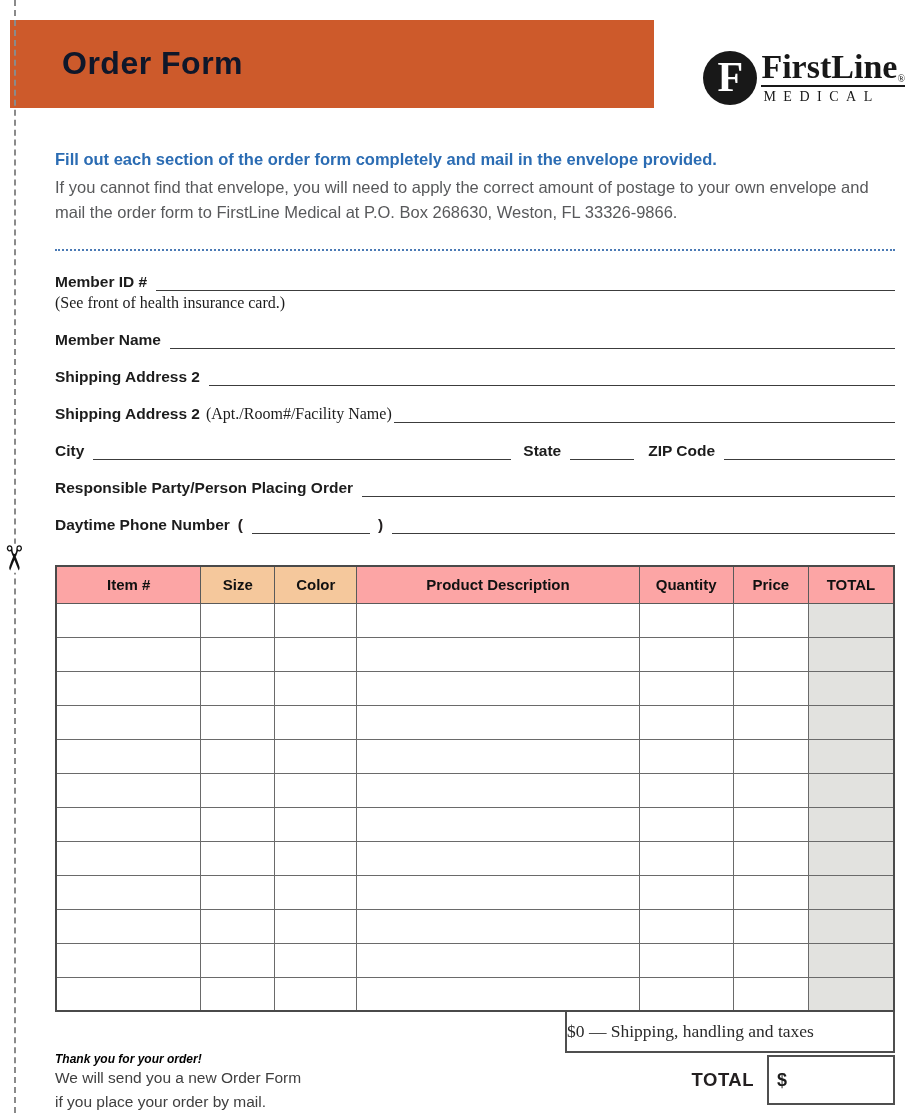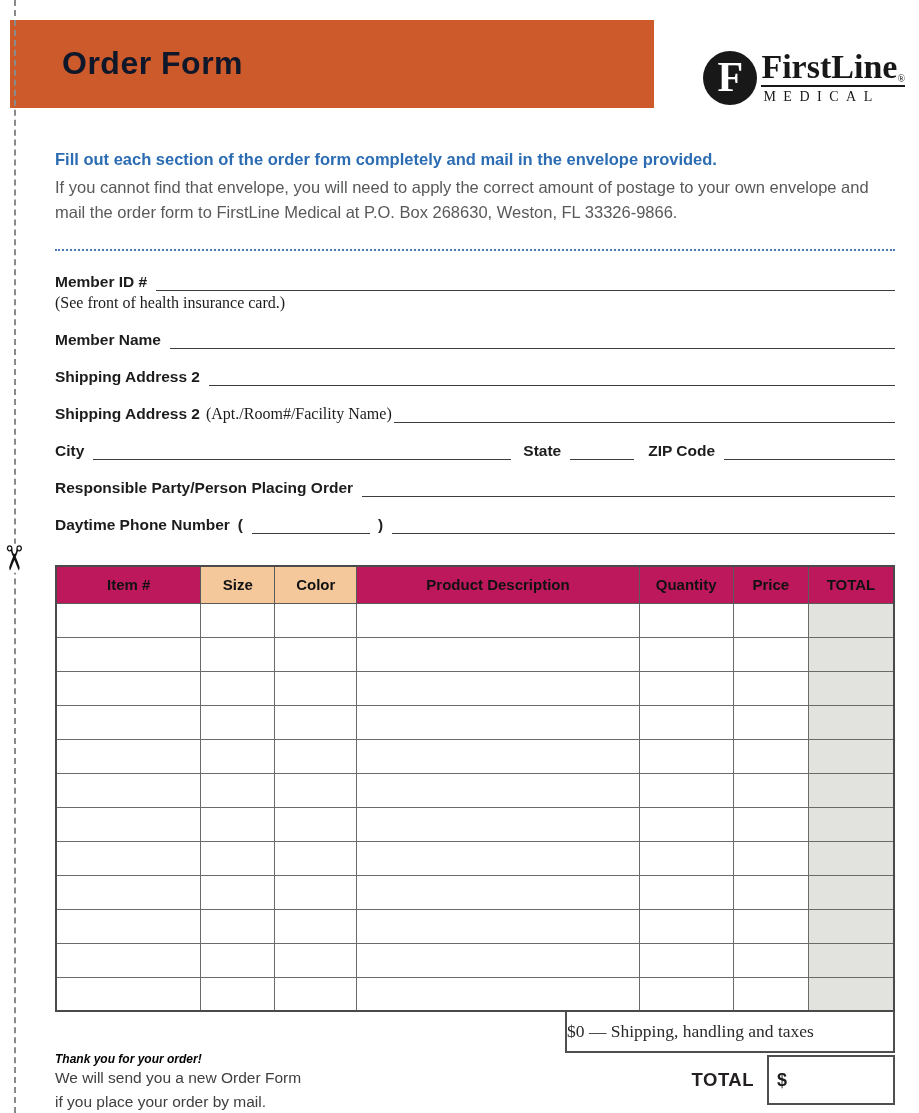--- a/index.html
+++ b/index.html
@@ -78,21 +78,21 @@
   .subhint { font-family:"Liberation Serif", serif; font-size:16px; color:#1c1c1c; margin-top:3px; }
   .paren { font-weight:bold; font-size:15.5px; margin-left:8px; }
 
   
   .order-table {
     width:840px; border-collapse:collapse; margin-top:31px;
     border:2.5px solid #4a4a4a;
   }
   .order-table th {
     font-size:15px; font-weight:bold; color:#111;
-    height:37px; border:1.5px solid #5a5a5a; background:#be185d;
+    height:37px; border:1.5px solid #5a5a5a; background:#fca5a5;
     text-align:center; vertical-align:middle;
   }
   .order-table th.accent { background:#f5c89c; }
   .order-table td {
     height:34px; border:1.5px solid #6a6a6a; background:#ffffff;
   }
   .order-table td.total-cell { background:#e2e2df; }
 
   
   .footer { display:flex; align-items:flex-start; }

